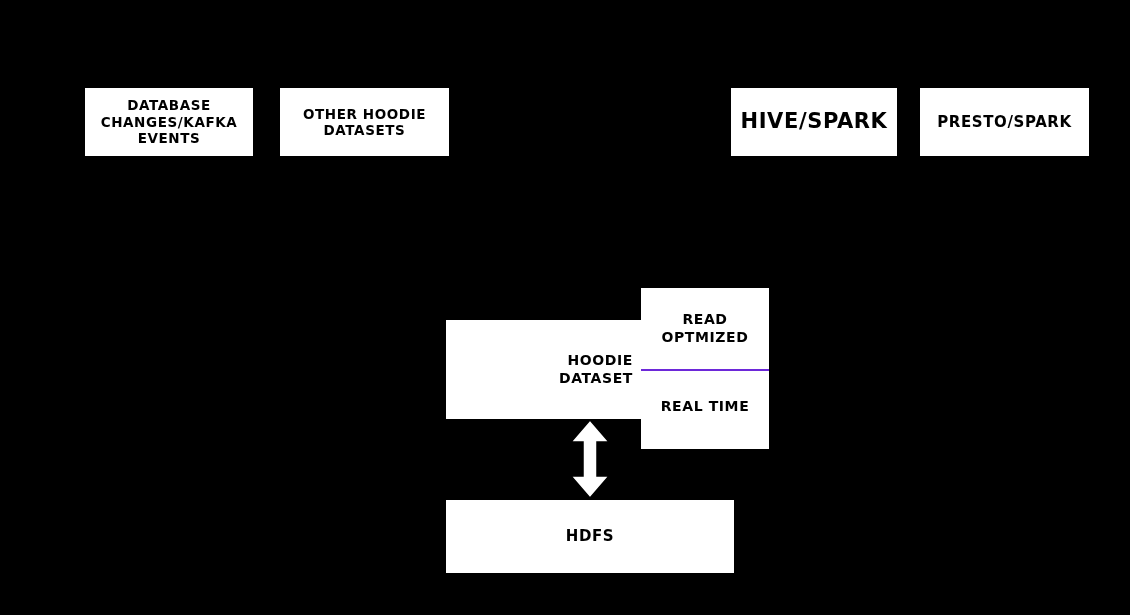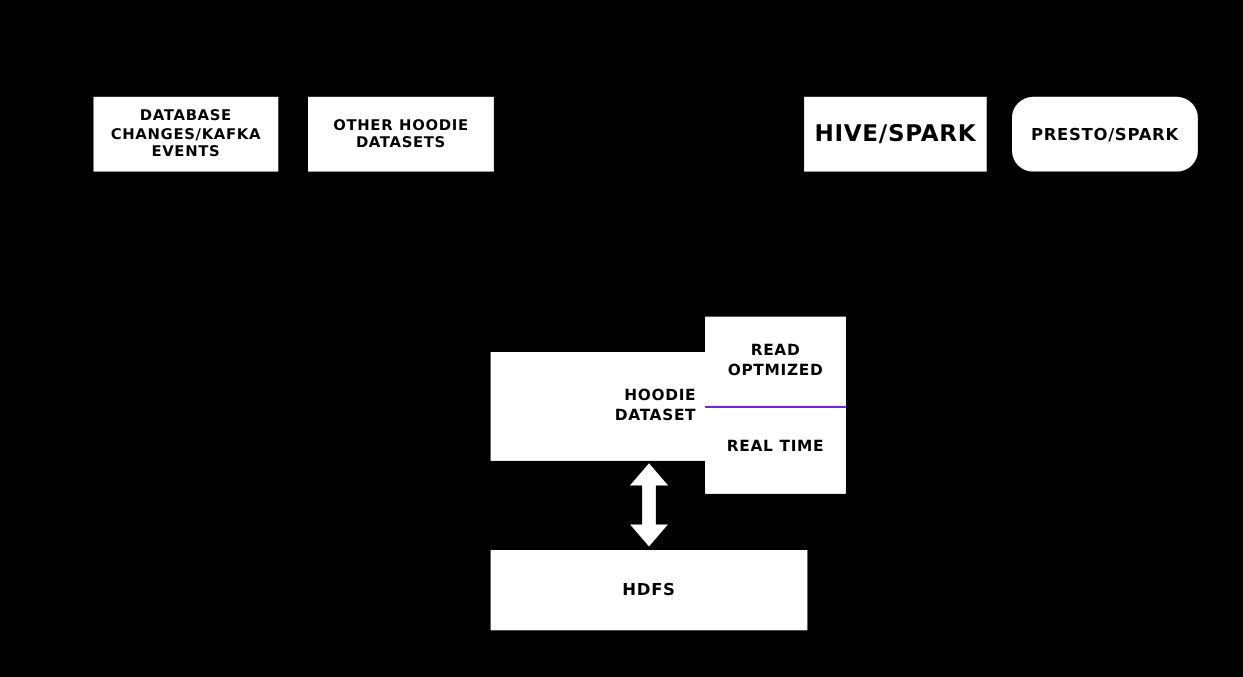--- a/index.html
+++ b/index.html
@@ -45,21 +45,20 @@
     left: 280px; top: 88px;  width: 169px; height: 68px;
     font-size: 13.5px;
   }
   #node-hive-spark {
     left: 731px; top: 88px;  width: 166px; height: 68px;
     font-size: 21px;
   }
   #node-presto-spark {
     left: 920px; top: 88px;  width: 169px; height: 68px;
     font-size: 15px;
-    border-radius: 19px;
   }
 
   
   #node-hoodie-dataset {
     left: 446px; top: 320px; width: 195px; height: 99px;
     font-size: 14px;
     justify-content: flex-end;
     padding-right: 8px;
     text-align: right;
   }

